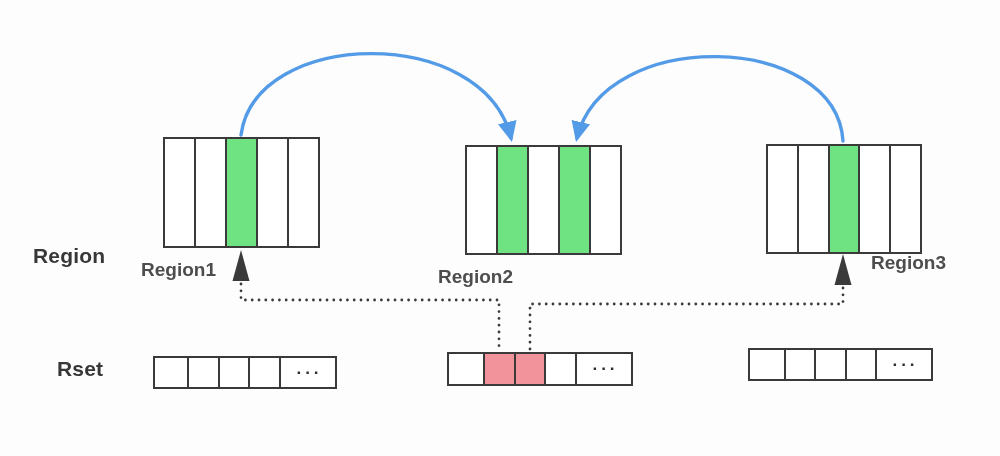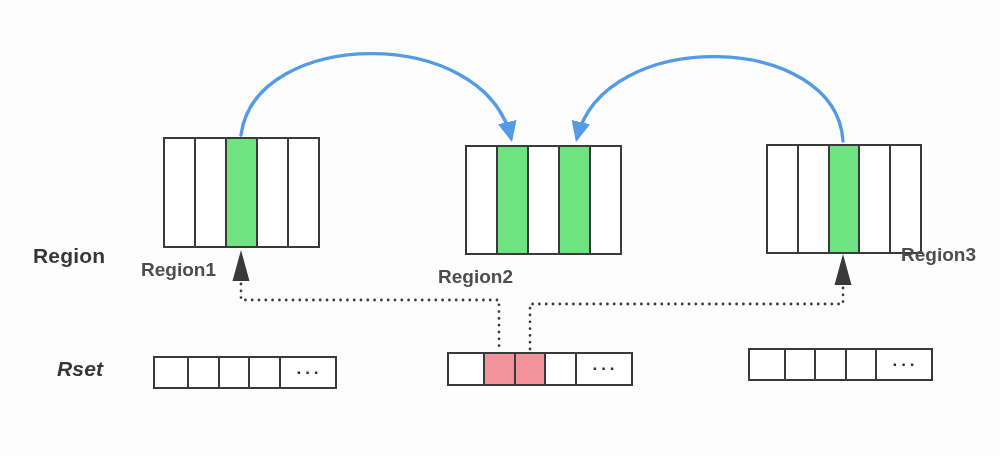--- a/index.html
+++ b/index.html
@@ -83,21 +83,21 @@
   }
   .solid-head{fill:var(--line);}
   #blue-arrowhead path{fill:var(--blue);}
 </style>
 </head>
 <body>
 
 <div class="stage">
 
   <div class="axis-label" style="left:33px;top:196px;margin-top:48px;">Region</div>
-  <div class="axis-label" style="left:57px;top:357px;font-style:italic;">Rset</div>
+  <div class="axis-label" style="left:57px;top:357px;">Rset</div>
 
   <div class="region-box" style="left:163px;top:137px;width:157px;height:111px;">
       <div class="cell"></div>
       <div class="cell"></div>
       <div class="cell green"></div>
       <div class="cell"></div>
       <div class="cell"></div>
     </div>
   <div class="region-box" style="left:465px;top:145px;width:157px;height:110px;">
       <div class="cell"></div>
@@ -109,21 +109,21 @@
   <div class="region-box" style="left:766px;top:144px;width:156px;height:110px;">
       <div class="cell"></div>
       <div class="cell"></div>
       <div class="cell green"></div>
       <div class="cell"></div>
       <div class="cell"></div>
     </div>
 
   <div class="region-name" style="left:141px;top:259px;">Region1</div>
   <div class="region-name" style="left:438px;top:266px;">Region2</div>
-  <div class="region-name" style="left:871px;top:244px;margin-left:30px;">Region3</div>
+  <div class="region-name" style="left:871px;top:252px;">Region3</div>
 
   <div class="rset-row" style="left:153px;top:356px;height:33px;">
       <div class="cell" style="width: 34px;"></div>
       <div class="cell" style="width: 31px;"></div>
       <div class="cell" style="width: 30px;"></div>
       <div class="cell" style="width: 31px;"></div>
       <div class="cell" style="width: 54px;">···</div>
     </div>
   <div class="rset-row" style="left:447px;top:352px;height:34px;">
       <div class="cell" style="width: 36px;"></div>

